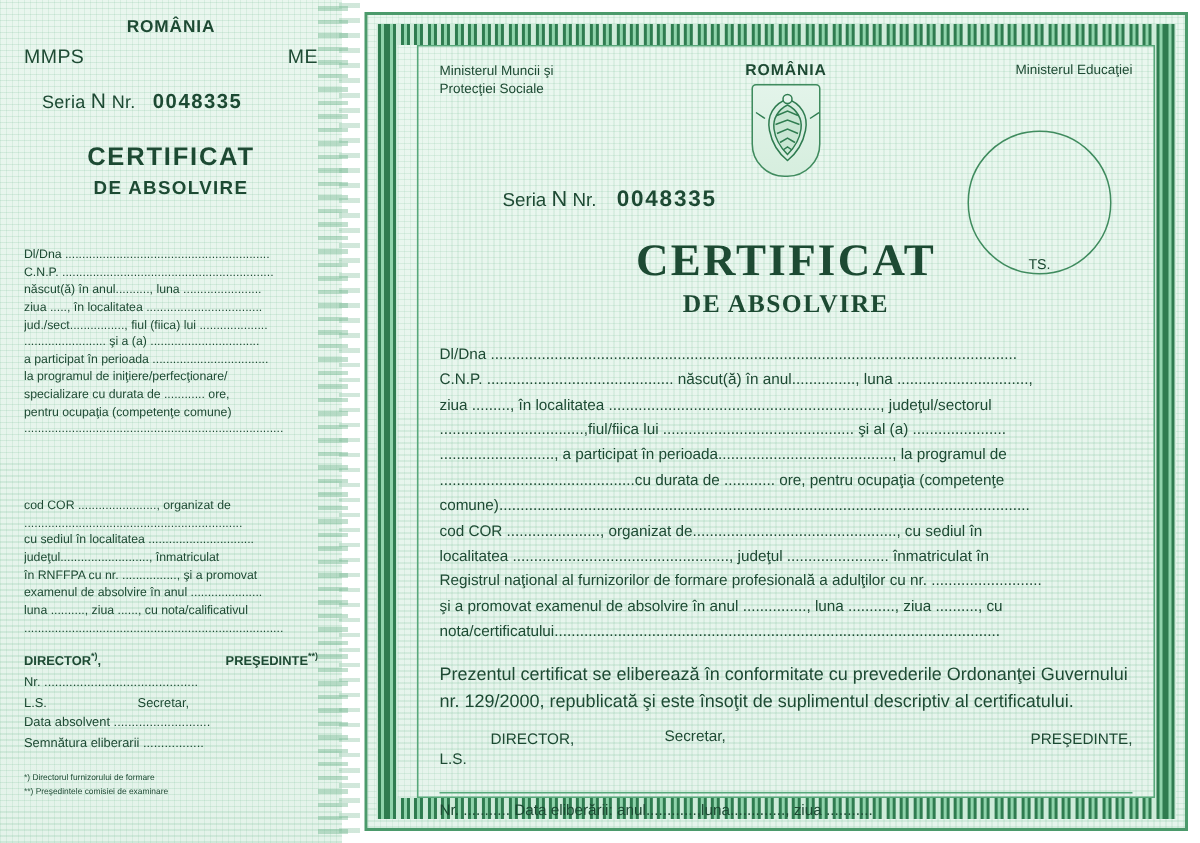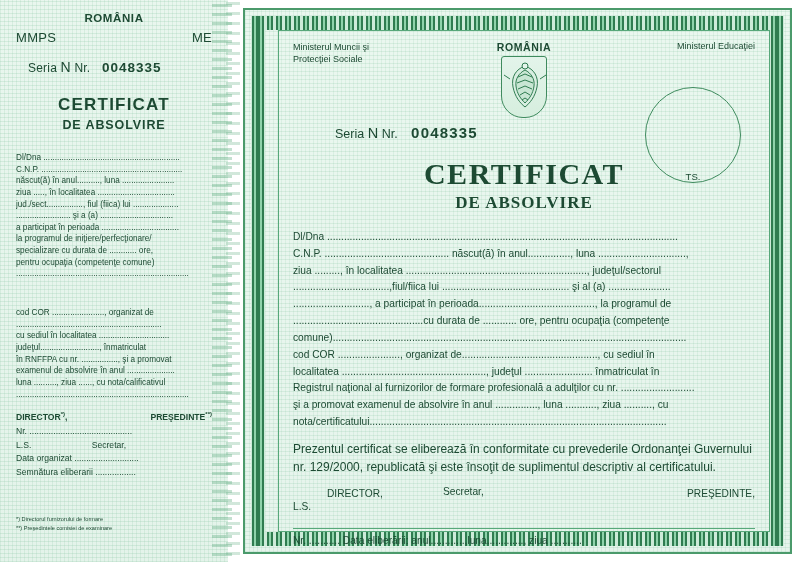--- a/index.html
+++ b/index.html
@@ -45,21 +45,21 @@
   .stub-row { display:flex; justify-content:space-between; font-size:13px; margin-top:6px; letter-spacing:.3px;}
   .stub-seria { font-size:12px; margin:14px 0 0 12px; letter-spacing:.2px; }
   .stub-seria .nr { font-size:13.5px; font-weight:bold; letter-spacing:1px; margin-left:8px;}
   .stub-seria .lbl { font-weight:normal; }
   .stub-seria .nletter { font-size:14px; }
 
   .stub-title { text-align:center; margin-top:20px; }
   .stub-title .t1 { font-size:17px; font-weight:bold; letter-spacing:1.2px; }
   .stub-title .t2 { font-size:12.5px; font-weight:bold; letter-spacing:.9px; margin-top:3px;}
 
-  .stub-body { margin-top:20px; font-size:8.2px; line-height:1.42; }
+  .stub-body { margin-top:32px; font-size:8.2px; line-height:1.42; }
   .stub-body .l { white-space:nowrap; overflow:hidden; }
 
   .stub-gap { height:7px; }
 
   .stub-sign { margin-top:10px; font-size:8.6px; line-height:1.6;}
   .stub-sign .dirrow { display:flex; justify-content:space-between; font-weight:bold; font-size:8.6px; }
   .sup { font-size:6px; vertical-align:super; }
   .stub-foot { position:absolute; left:16px; bottom:30px; font-size:5.6px; line-height:1.5; }
 
   
@@ -194,21 +194,21 @@
       <div class="stub-sign">
         <div class="dirrow">
           <span><span>DIRECTOR</span><span class="sup">*)</span>,</span>
           <span><span>PREŞEDINTE</span><span class="sup">**)</span></span>
         </div>
         <div>Nr. ...........................................</div>
         <div>
           <span>L.S.</span>
           <span style="margin-left:58px">Secretar,</span>
         </div>
-        <div>Data organizat ...........................</div>
+        <div>Data absolvent ...........................</div>
         <div>Semnătura eliberarii .................</div>
       </div>
 
       <div class="stub-foot">
         <div>*) Directorul furnizorului de formare</div>
         <div>**) Preşedintele comisiei de examinare</div>
       </div>
     </div>
 
     <div class="perf"></div>

